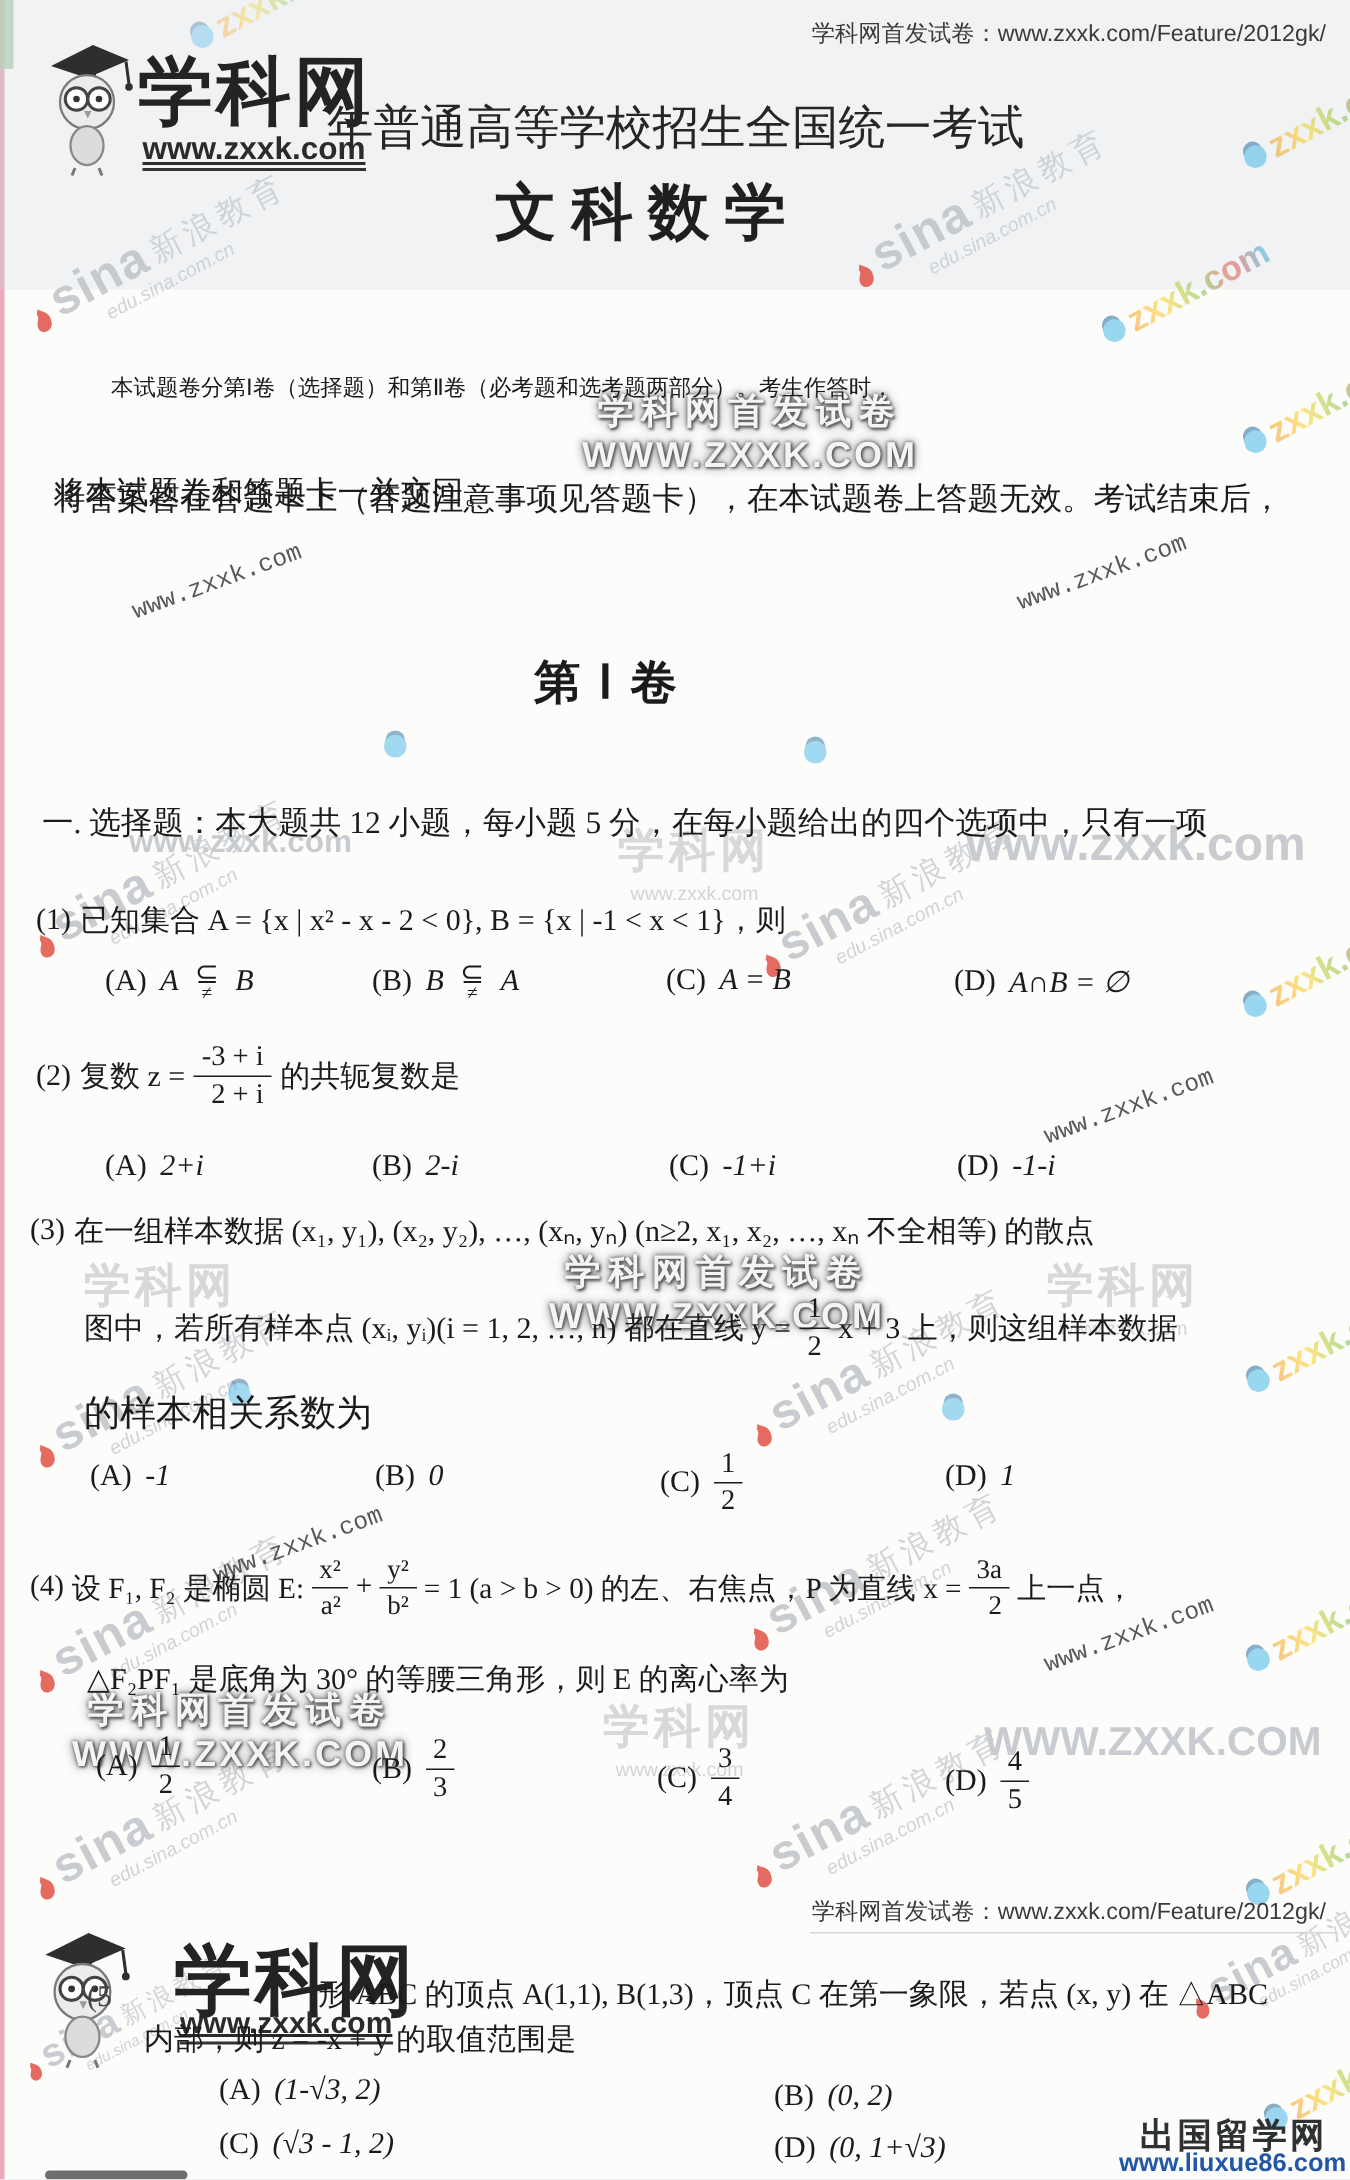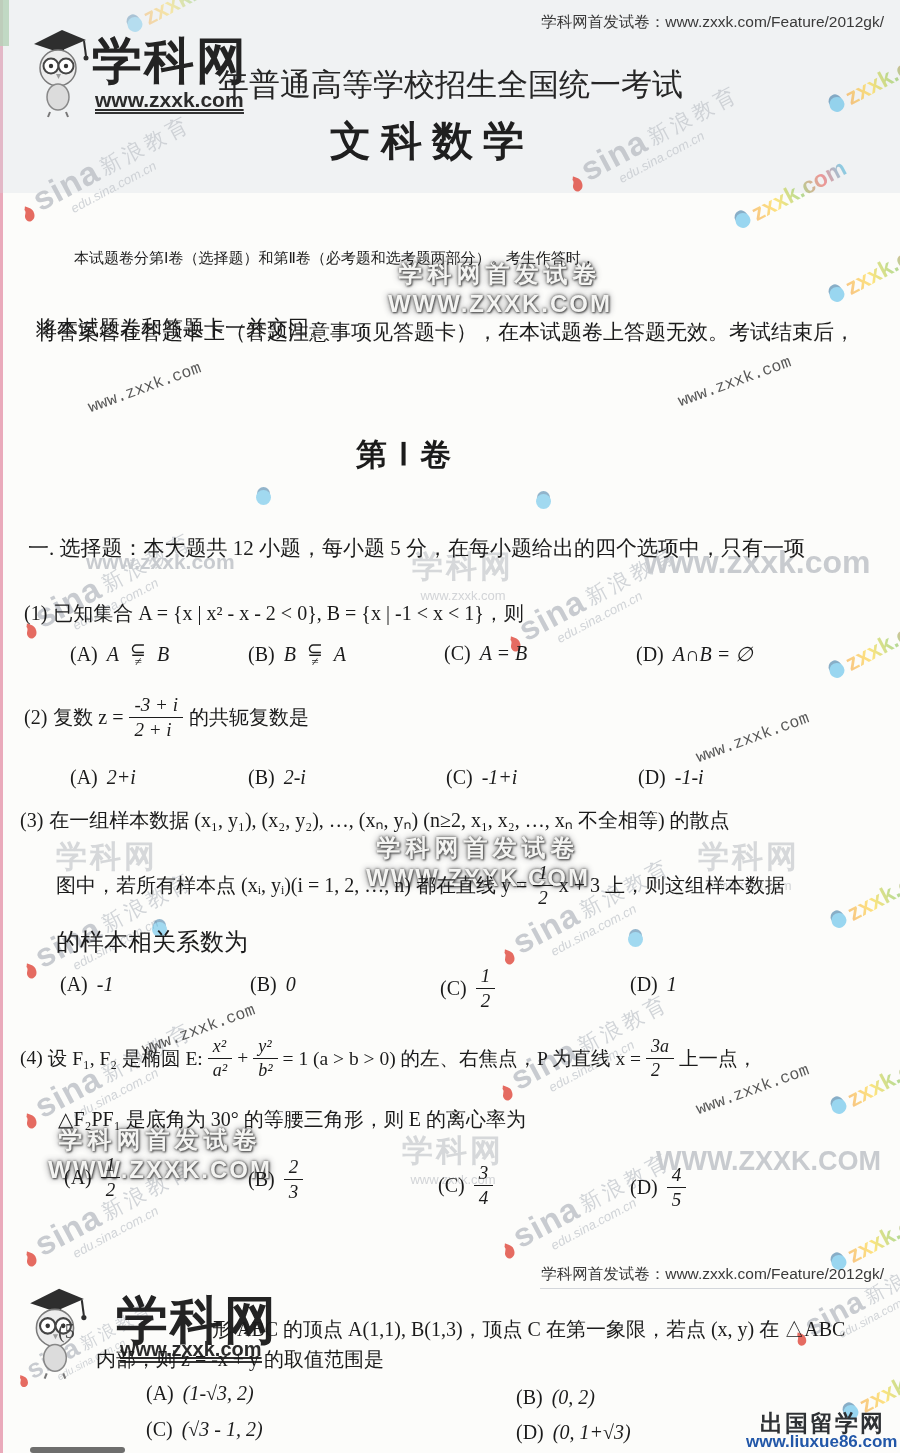--- a/index.html
+++ b/index.html
@@ -2,21 +2,21 @@
 <html><head>
 <meta charset="utf-8">
 <style>
   html,body{margin:0;padding:0;background:#e9e9e9;}
   .page{position:relative;width:900px;height:1453px;margin:0 auto;background:#fcfcfa;
         font-family:"Liberation Serif",serif;color:#1b1b1b;overflow:hidden;}
   .t{position:absolute;white-space:nowrap;}
   .sans{font-family:"Liberation Sans",sans-serif;}
   .mi{font-style:italic;}
   
-  .frac{display:inline-block;vertical-align:middle;text-align:left;font-style:italic;line-height:1.15;}
+  .frac{display:inline-block;vertical-align:middle;text-align:right;line-height:1.15;}
   .frac .num{display:block;padding:0 5px 1px;border-bottom:1.6px solid #1b1b1b;}
   .frac .den{display:block;padding:1px 5px 0;}
   
   .subsetneq{display:inline-block;text-align:center;vertical-align:-9px;line-height:1;margin:0 2px;}
   .subsetneq .st{display:block;font-size:19px;line-height:15px;}
   .subsetneq .sb{display:block;font-size:13px;line-height:10px;}
   .mrow{position:absolute;display:flex;align-items:center;gap:6px;white-space:nowrap;}
   .opt{position:absolute;display:flex;align-items:center;gap:9px;white-space:nowrap;font-size:20px;}
   
   .logo-brand{position:absolute;font-weight:bold;color:#232323;letter-spacing:2px;white-space:nowrap;}

